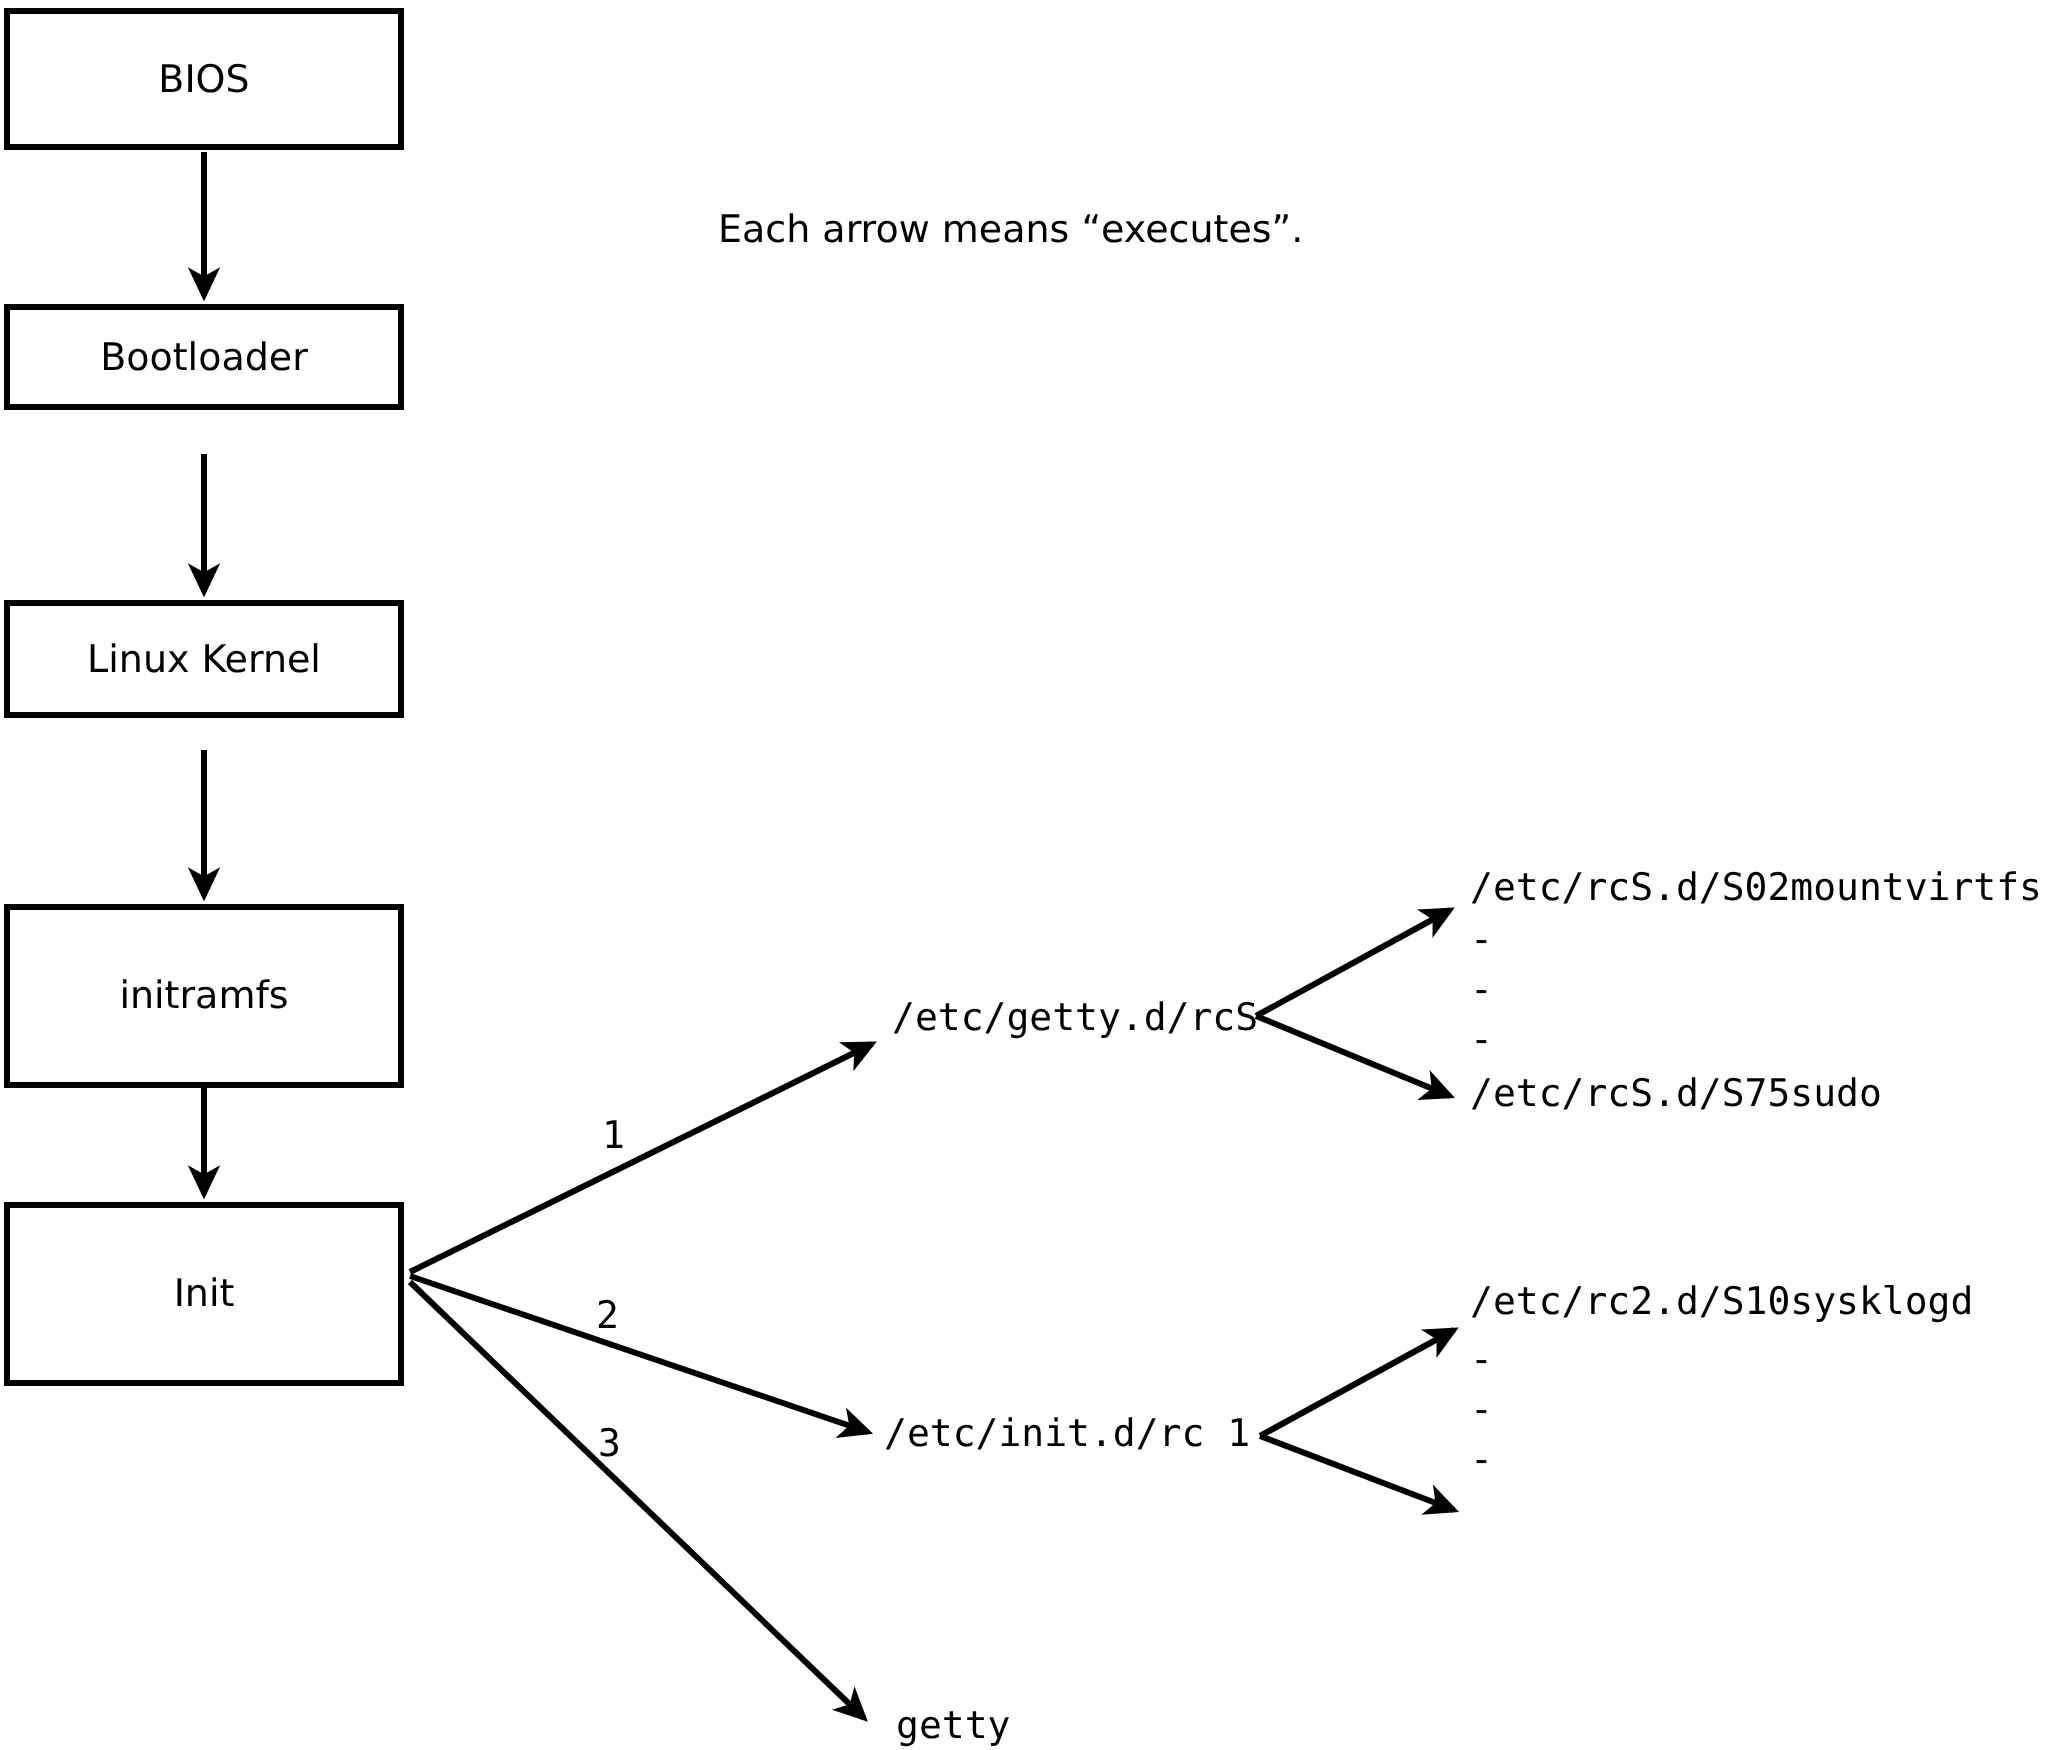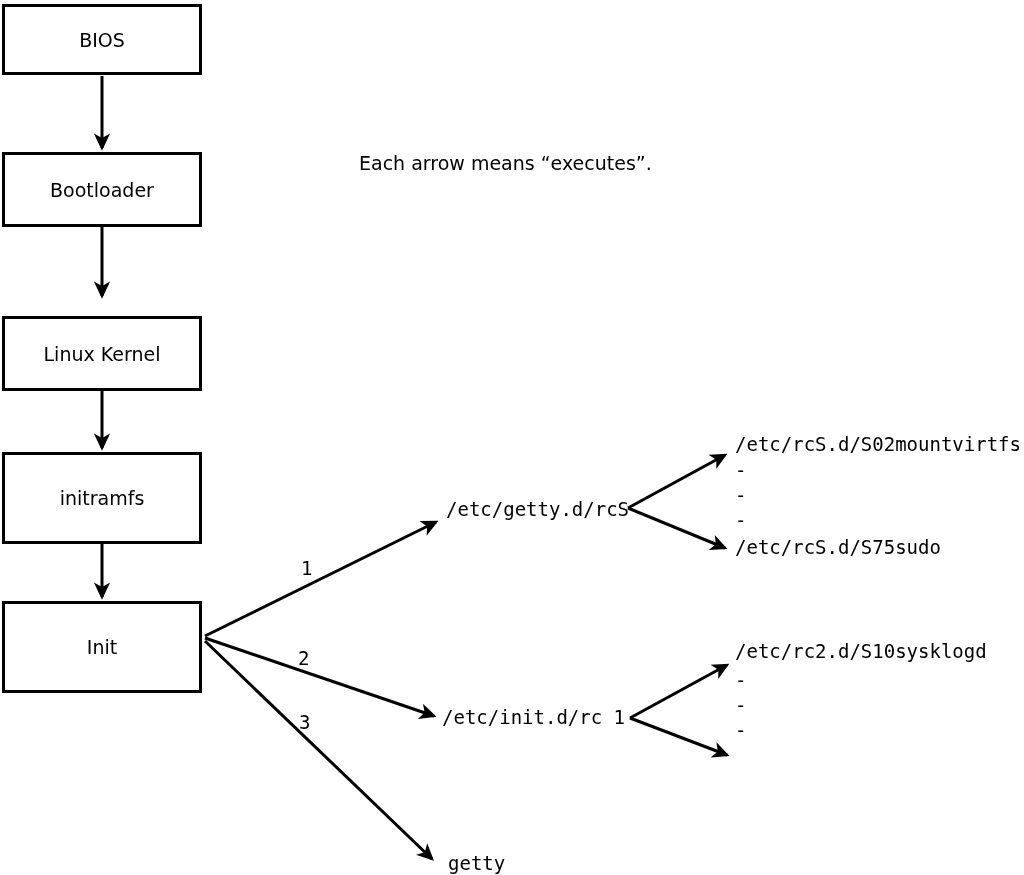--- a/index.html
+++ b/index.html
@@ -39,21 +39,20 @@
     height: 24px;
     white-space: pre;
   }
   .caption {
     position: absolute;
     left: 359px;
     top: 103px;
     font-size: 19px;
     line-height: 24px;
     white-space: pre;
-    margin-top: 48px;
   }
 </style>
 </head>
 <body>
 
 <div class="canvas">
 
   <svg class="arrows" viewBox="0 0 1024 875" xmlns="http://www.w3.org/2000/svg">
     <defs>
       <marker id="ah" viewBox="0 0 10 10" refX="8.5" refY="5" markerWidth="6" markerHeight="6" orient="auto-start-reverse" markerUnits="strokeWidth">
@@ -75,24 +74,24 @@
 
     <line x1="630" y1="718" x2="727" y2="665" marker-end="url(#ah)"></line>
     <line x1="630" y1="718" x2="727" y2="755" marker-end="url(#ah)"></line>
   </svg>
 
   <div class="caption">Each arrow means “executes”.</div>
 
   <div class="box" style="top:4px;height:71px">
     <span>BIOS</span>
   </div>
-  <div class="box" style="top:152px;height:75px">
+  <div class="box" style="top:152px;height:53px">
     <span>Bootloader</span>
   </div>
-  <div class="box" style="top:316px;height:75px">
+  <div class="box" style="top:300px;height:59px">
     <span>Linux Kernel</span>
   </div>
   <div class="box" style="top:452px;height:92px">
     <span>initramfs</span>
   </div>
   <div class="box" style="top:601px;height:92px">
     <span>Init</span>
   </div>
 
   <div class="mono" style="left:301px;top:556px">1</div>

